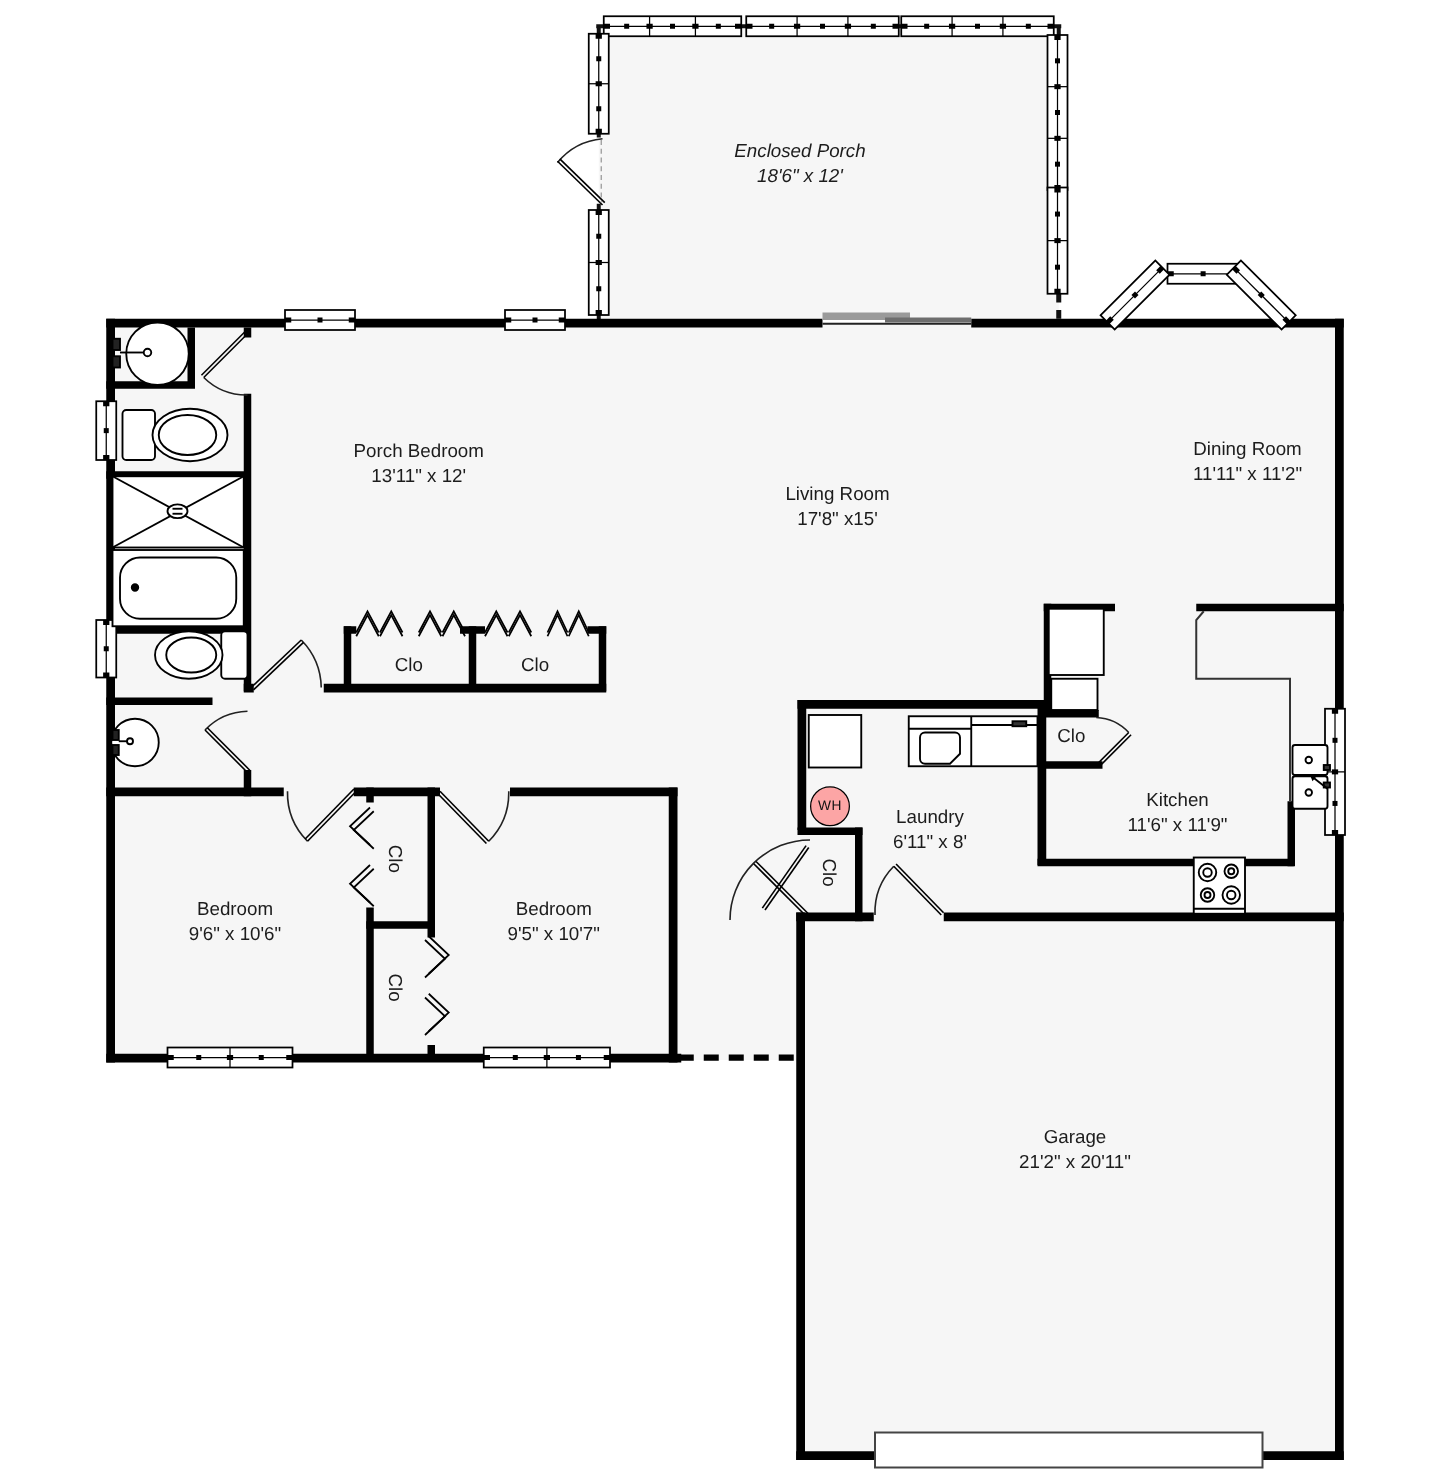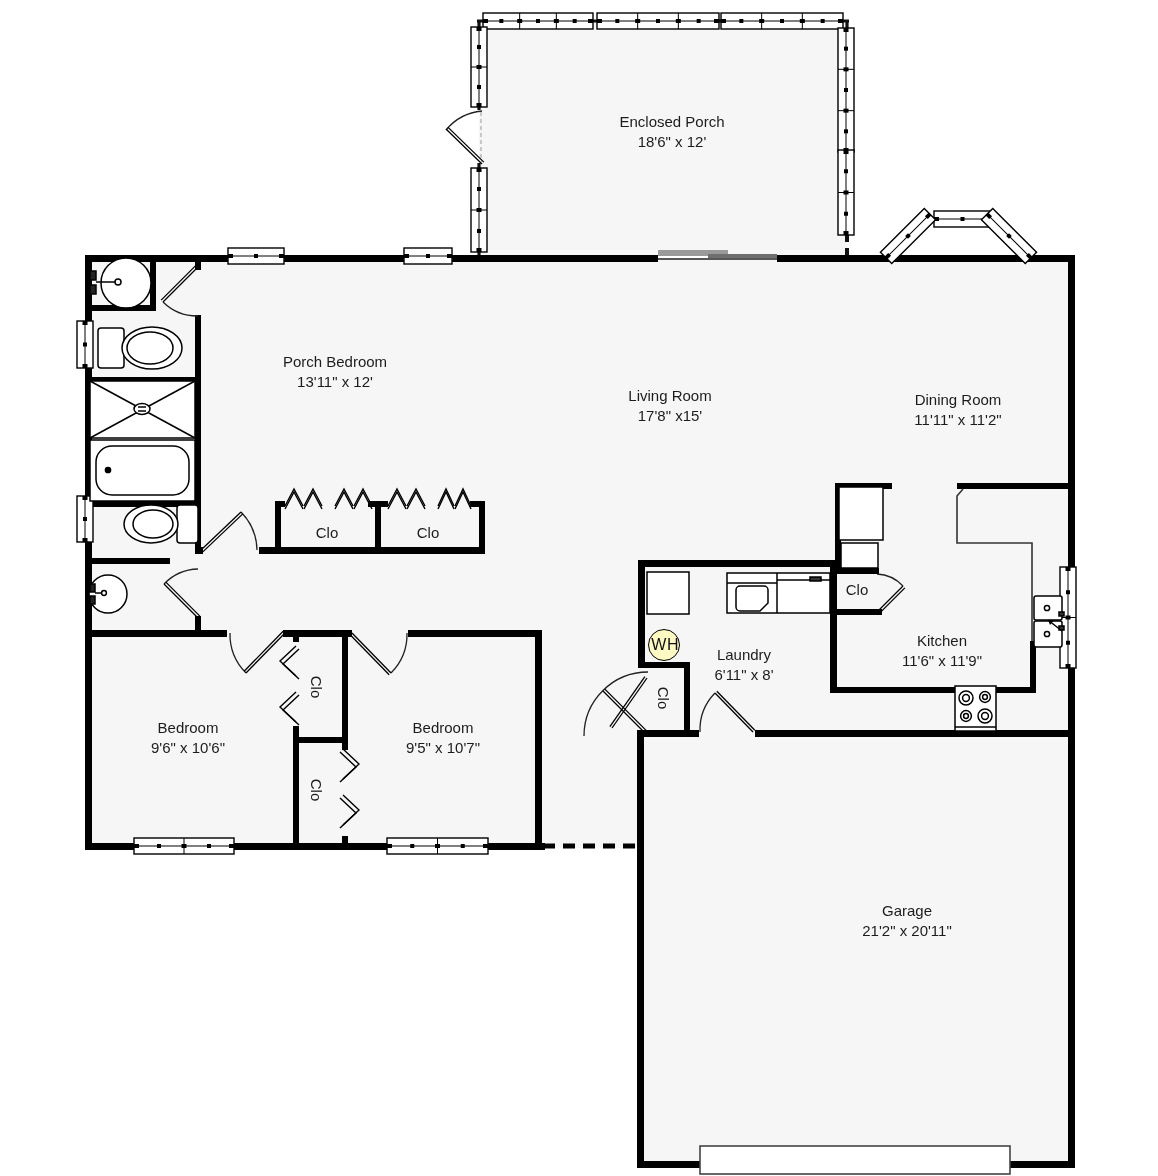--- a/index.html
+++ b/index.html
@@ -2,21 +2,21 @@
 <html><head>
 <meta charset="utf-8">
 <style>
   html,body{margin:0;padding:0;background:#fff;}
   .plan{position:relative;width:1158px;height:1176px;background:#ffffff;font-family:"Liberation Sans",sans-serif;overflow:hidden;}
   .plan svg{position:absolute;left:0;top:0;}
   .room-label{position:absolute;transform:translate(-50%,-50%);text-align:center;color:#1c1c1c;font-size:15px;line-height:1.35;white-space:nowrap;}
   .room-label .dims{display:block;}
   .clo-label{position:absolute;transform:translate(-50%,-50%);color:#1c1c1c;font-size:15px;white-space:nowrap;}
   .clo-label.rot{transform:translate(-50%,-50%) rotate(90deg);}
-  .wh-badge{position:absolute;width:30px;height:30px;border:1.6px solid #000;border-radius:50%;display:flex;align-items:center;justify-content:flex-end;font-size:16px;color:#111;background:#fef9c3;transform:translate(-50%,-50%);letter-spacing:.5px;}
+  .wh-badge{position:absolute;width:30px;height:30px;border:1.6px solid #000;border-radius:50%;display:flex;align-items:center;justify-content:center;font-size:11px;color:#111;background:#fca5a5;transform:translate(-50%,-50%);letter-spacing:.5px;}
 </style>
 </head>
 <body>
 
 <div class="plan">
 
 <svg width="1158" height="1176" viewBox="0 0 1158 1176">
 
   <g>
     <rect x="479" y="22" width="368" height="233" fill="#f6f6f6"></rect>
@@ -446,53 +446,53 @@
       <circle cx="966" cy="716" r="5.4"></circle>
           <circle cx="966" cy="716" r="2.4"></circle>
       <circle cx="985" cy="716" r="7"></circle>
           <circle cx="985" cy="716" r="3.4"></circle>
     </g>
   </g>
 
   <rect x="700" y="1146" width="310" height="28" fill="#fff" stroke="#444" stroke-width="1.6"></rect>
 </svg>
 
-<div class="room-label" style="left:672px;top:132px;">
+<div class="room-label" style="left:640px;top:132px;font-style:italic;">
   <span>Enclosed Porch</span>
   <span class="dims">18'6" x 12'</span>
 </div>
 <div class="room-label" style="left:335px;top:372px;">
   <span>Porch Bedroom</span>
   <span class="dims">13'11" x 12'</span>
 </div>
 <div class="room-label" style="left:670px;top:406px;">
   <span>Living Room</span>
   <span class="dims">17'8" x15'</span>
 </div>
-<div class="room-label" style="left:958px;top:370px;margin-top:40px;">
+<div class="room-label" style="left:998px;top:370px;">
   <span>Dining Room</span>
   <span class="dims">11'11" x 11'2"</span>
 </div>
 <div class="room-label" style="left:942px;top:620px;margin-top:31px;">
   <span>Kitchen</span>
   <span class="dims">11'6" x 11'9"</span>
 </div>
 <div class="room-label" style="left:744px;top:665px;">
   <span>Laundry</span>
   <span class="dims">6'11" x 8'</span>
 </div>
 <div class="room-label" style="left:188px;top:738px;">
   <span>Bedroom</span>
   <span class="dims">9'6" x 10'6"</span>
 </div>
 <div class="room-label" style="left:443px;top:738px;">
   <span>Bedroom</span>
   <span class="dims">9'5" x 10'7"</span>
 </div>
-<div class="room-label" style="left:860px;top:921px;margin-left:47px;">
+<div class="room-label" style="left:860px;top:921px;">
   <span>Garage</span>
   <span class="dims">21'2" x 20'11"</span>
 </div>
 
 <div class="clo-label" style="left:327px;top:532px;">Clo</div>
 <div class="clo-label" style="left:428px;top:532px;">Clo</div>
 <div class="clo-label" style="left:857px;top:589px;">Clo</div>
 <div class="clo-label rot" style="left:663px;top:698px;">Clo</div>
 <div class="clo-label rot" style="left:316px;top:687px;">Clo</div>
 <div class="clo-label rot" style="left:316px;top:790px;">Clo</div>

